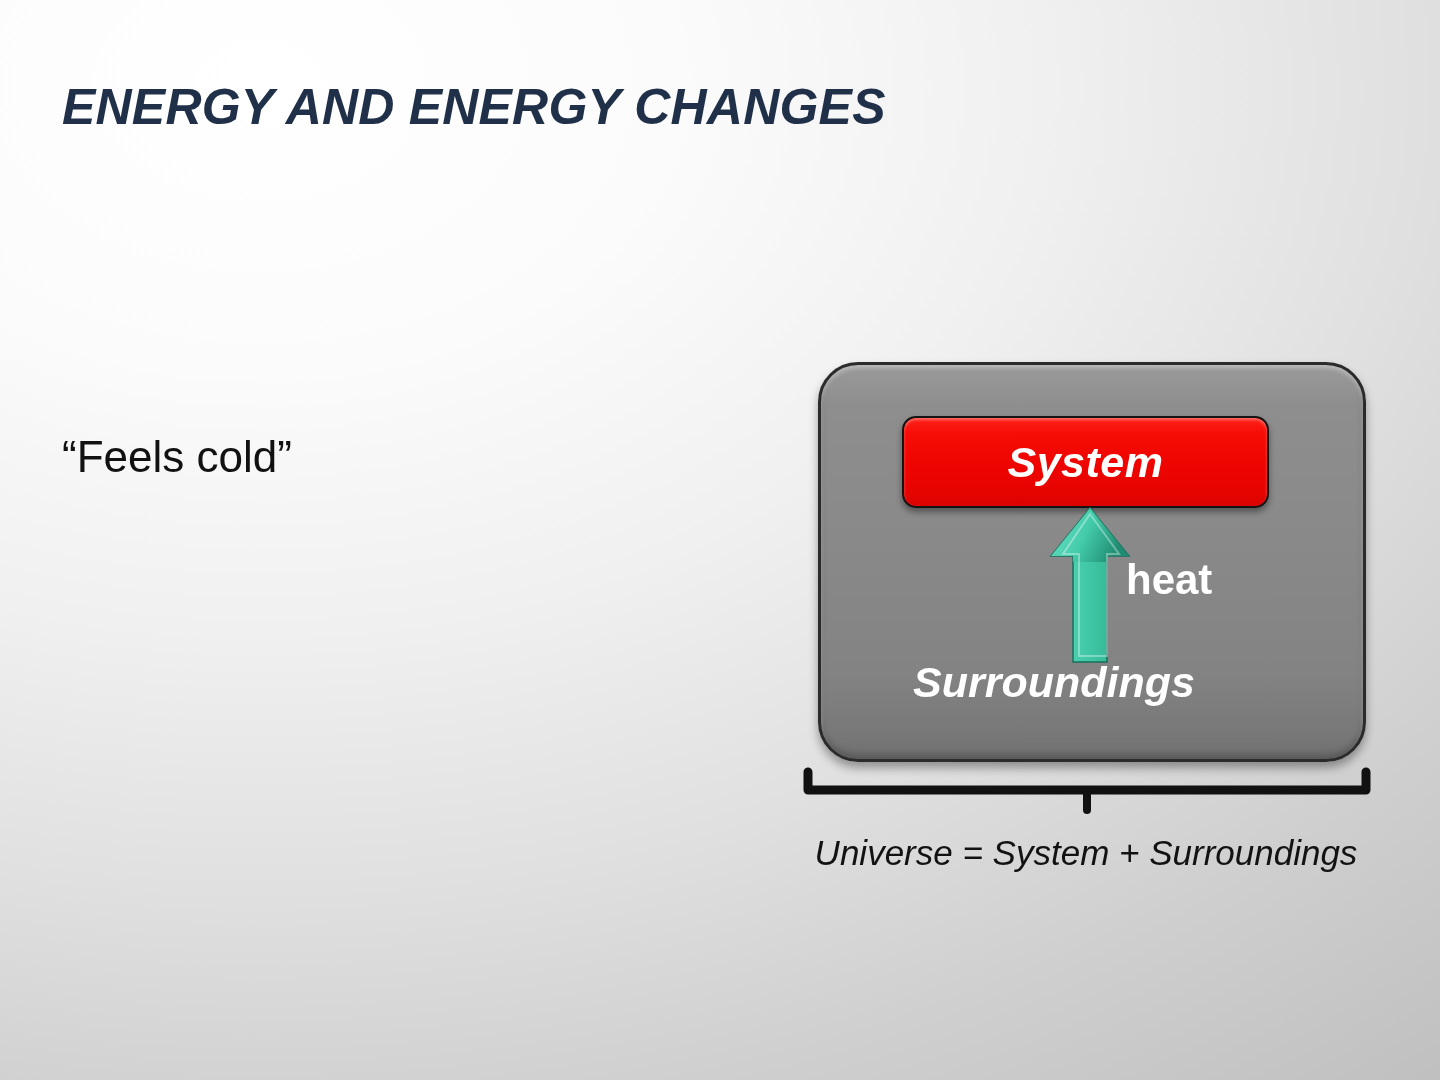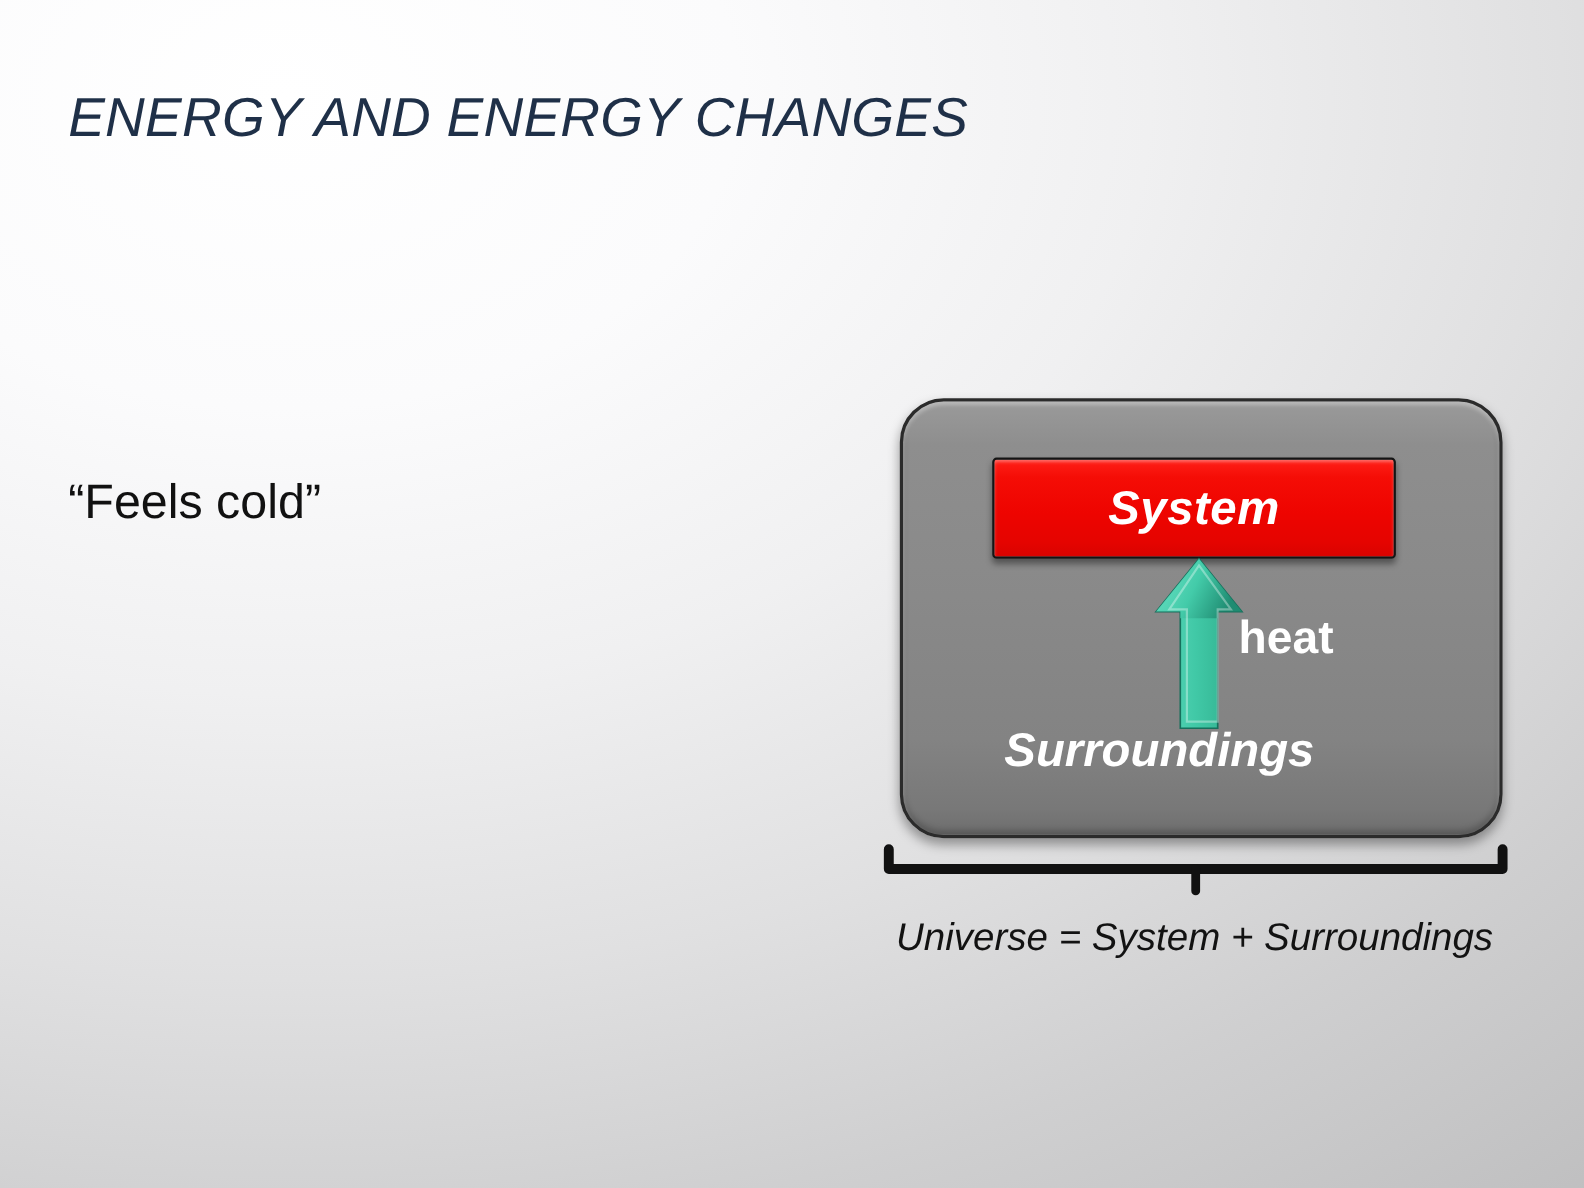--- a/index.html
+++ b/index.html
@@ -26,21 +26,21 @@
         #bfbfc0 100%);
     overflow: hidden;
   }
 
   
   .title {
     position: absolute;
     left: 62px;
     top: 78px;
     font-size: 50px;
-    font-weight: normal;
+    font-weight: bold;
     font-style: italic;
     color: #1f3048;
     letter-spacing: 0.2px;
     white-space: nowrap;
   }
 
   
   .body-par {
     position: absolute;
     left: 62px;
@@ -143,21 +143,21 @@
                 inset 0 -4px 6px rgba(0,0,0,0.22);
   }
   .system-box {
     position: absolute;
     left: 96px;
     top: 60px;
     width: 367px;
     height: 92px;
     box-sizing: border-box;
     border: 2px solid #141414;
-    border-radius: 4px;
+    border-radius: 14px;
     background: linear-gradient(to bottom,
       #ff2018 0%,
       #f50d06 18%,
       #ee0400 55%,
       #e50400 85%,
       #d90300 100%);
     box-shadow: 0 4px 6px rgba(0,0,0,0.4),
                 inset 0 2px 3px rgba(255,255,255,0.35);
     display: flex;
     align-items: center;

